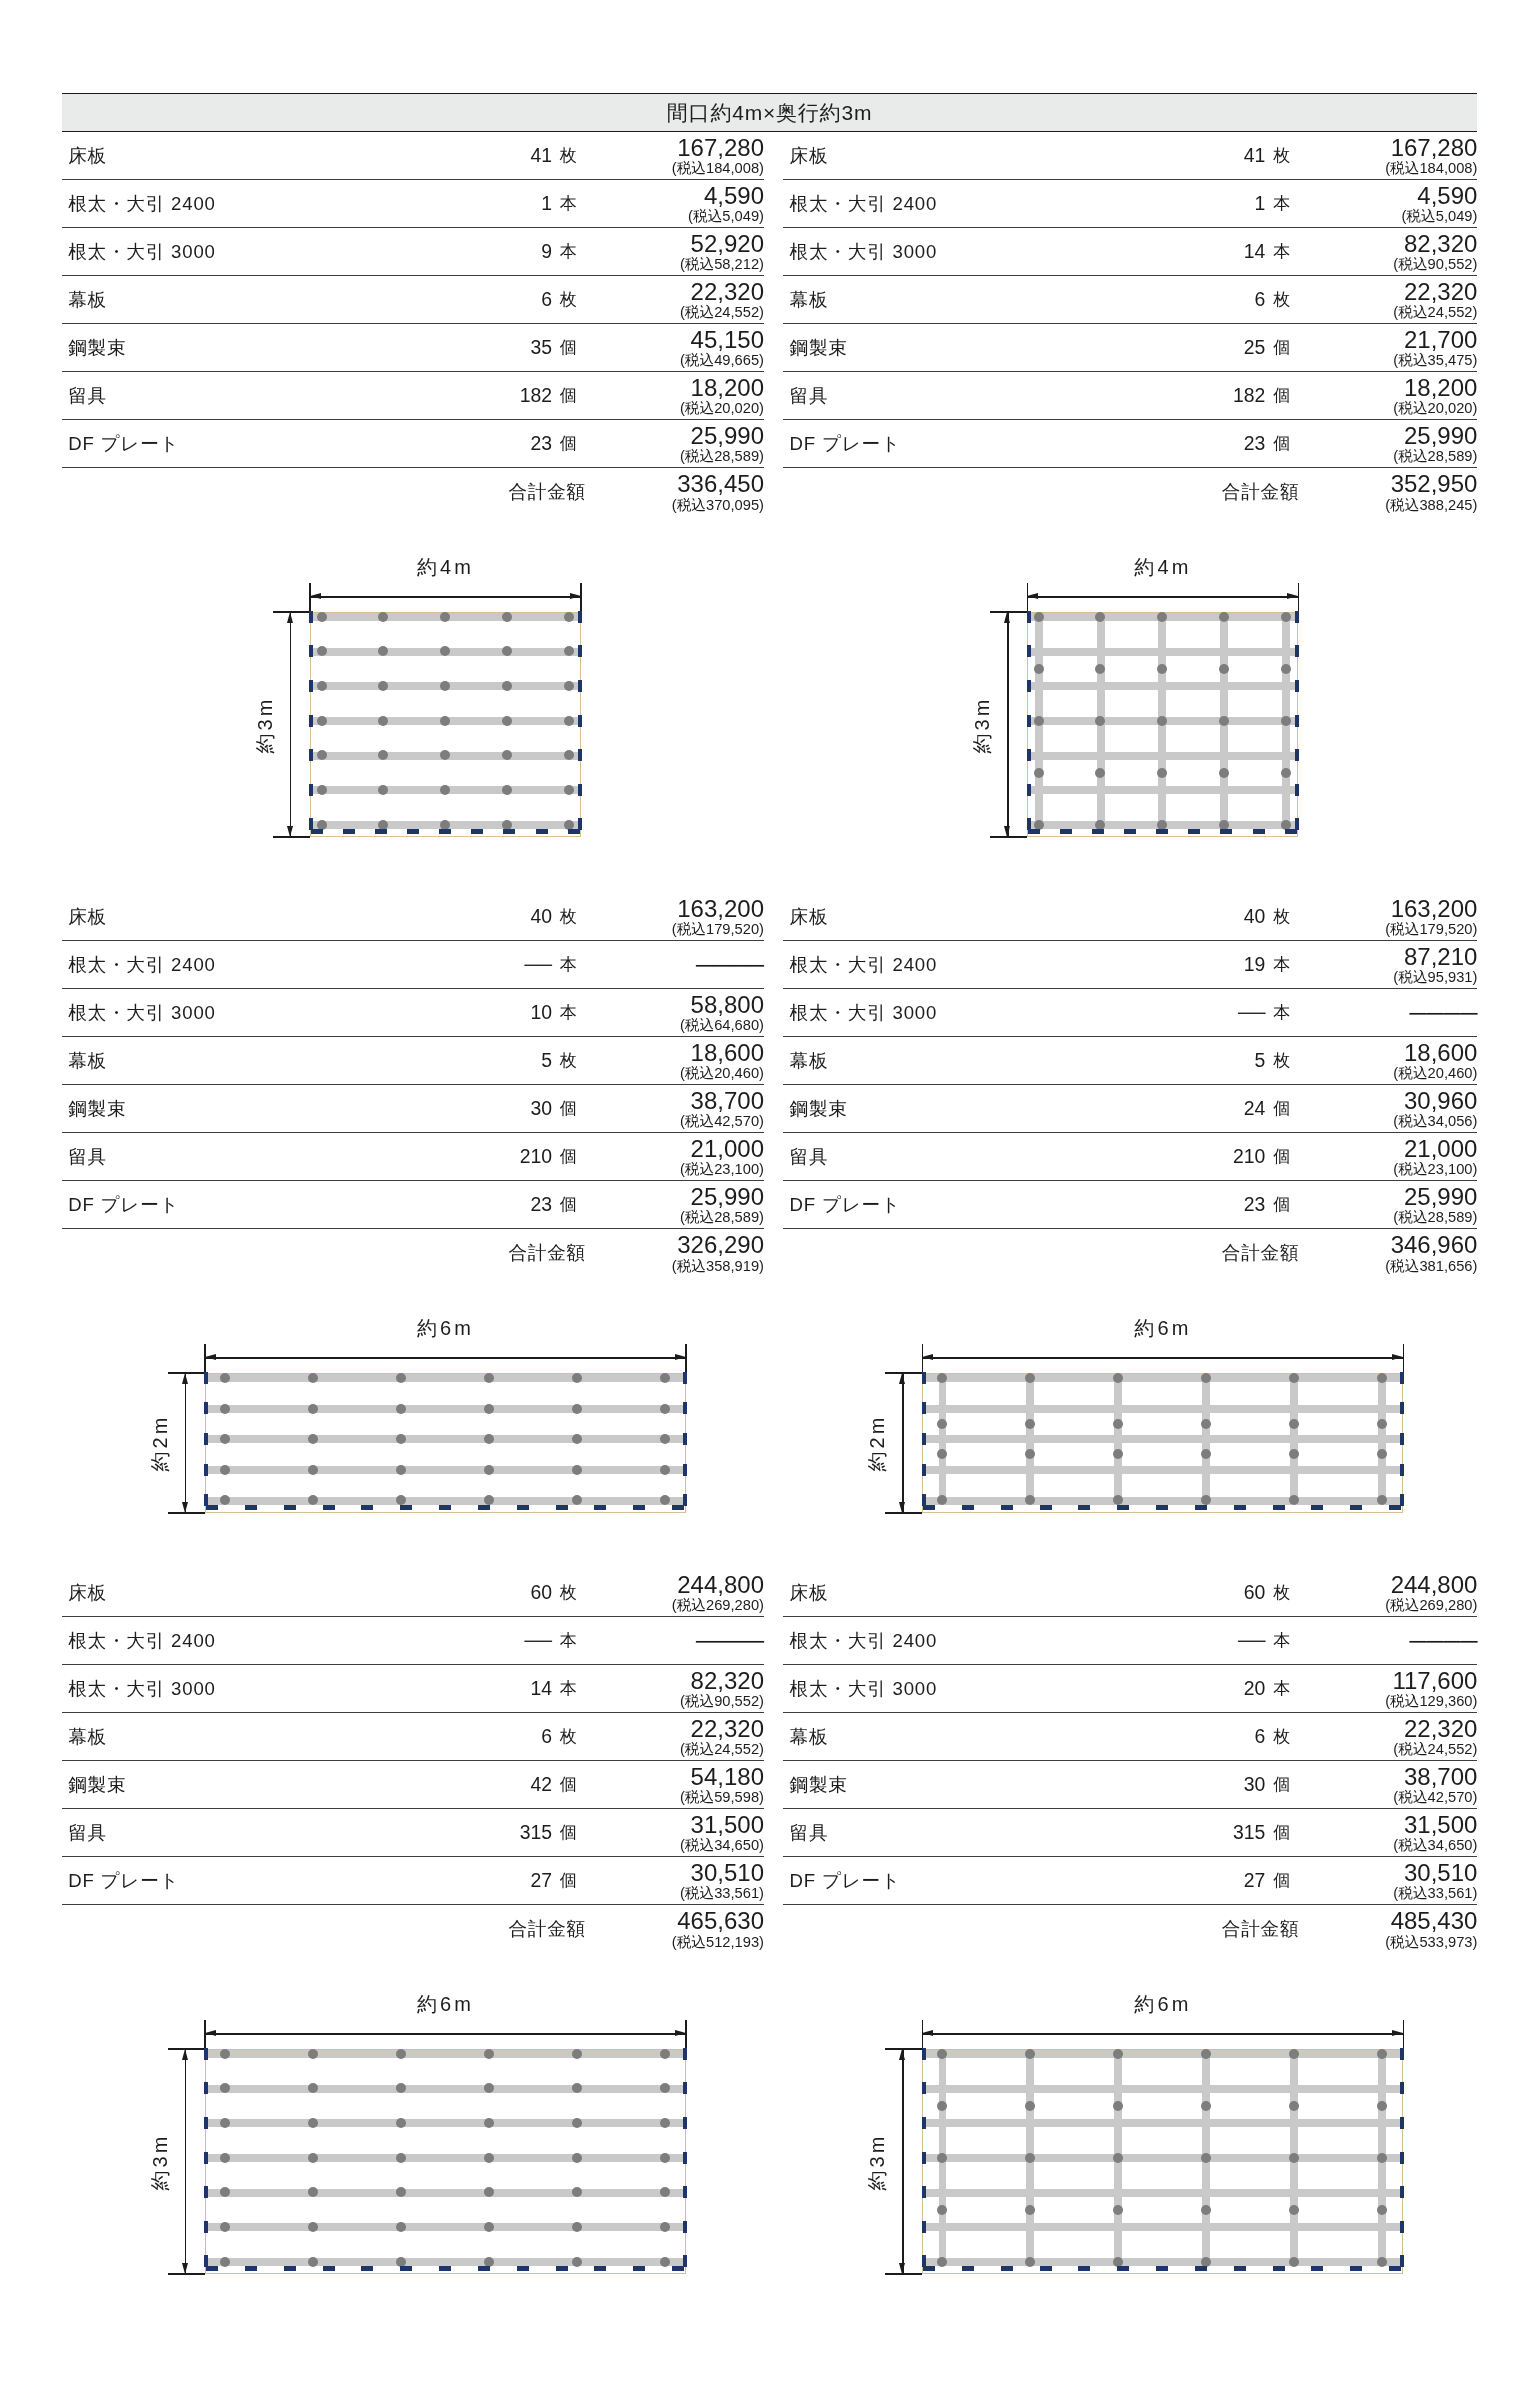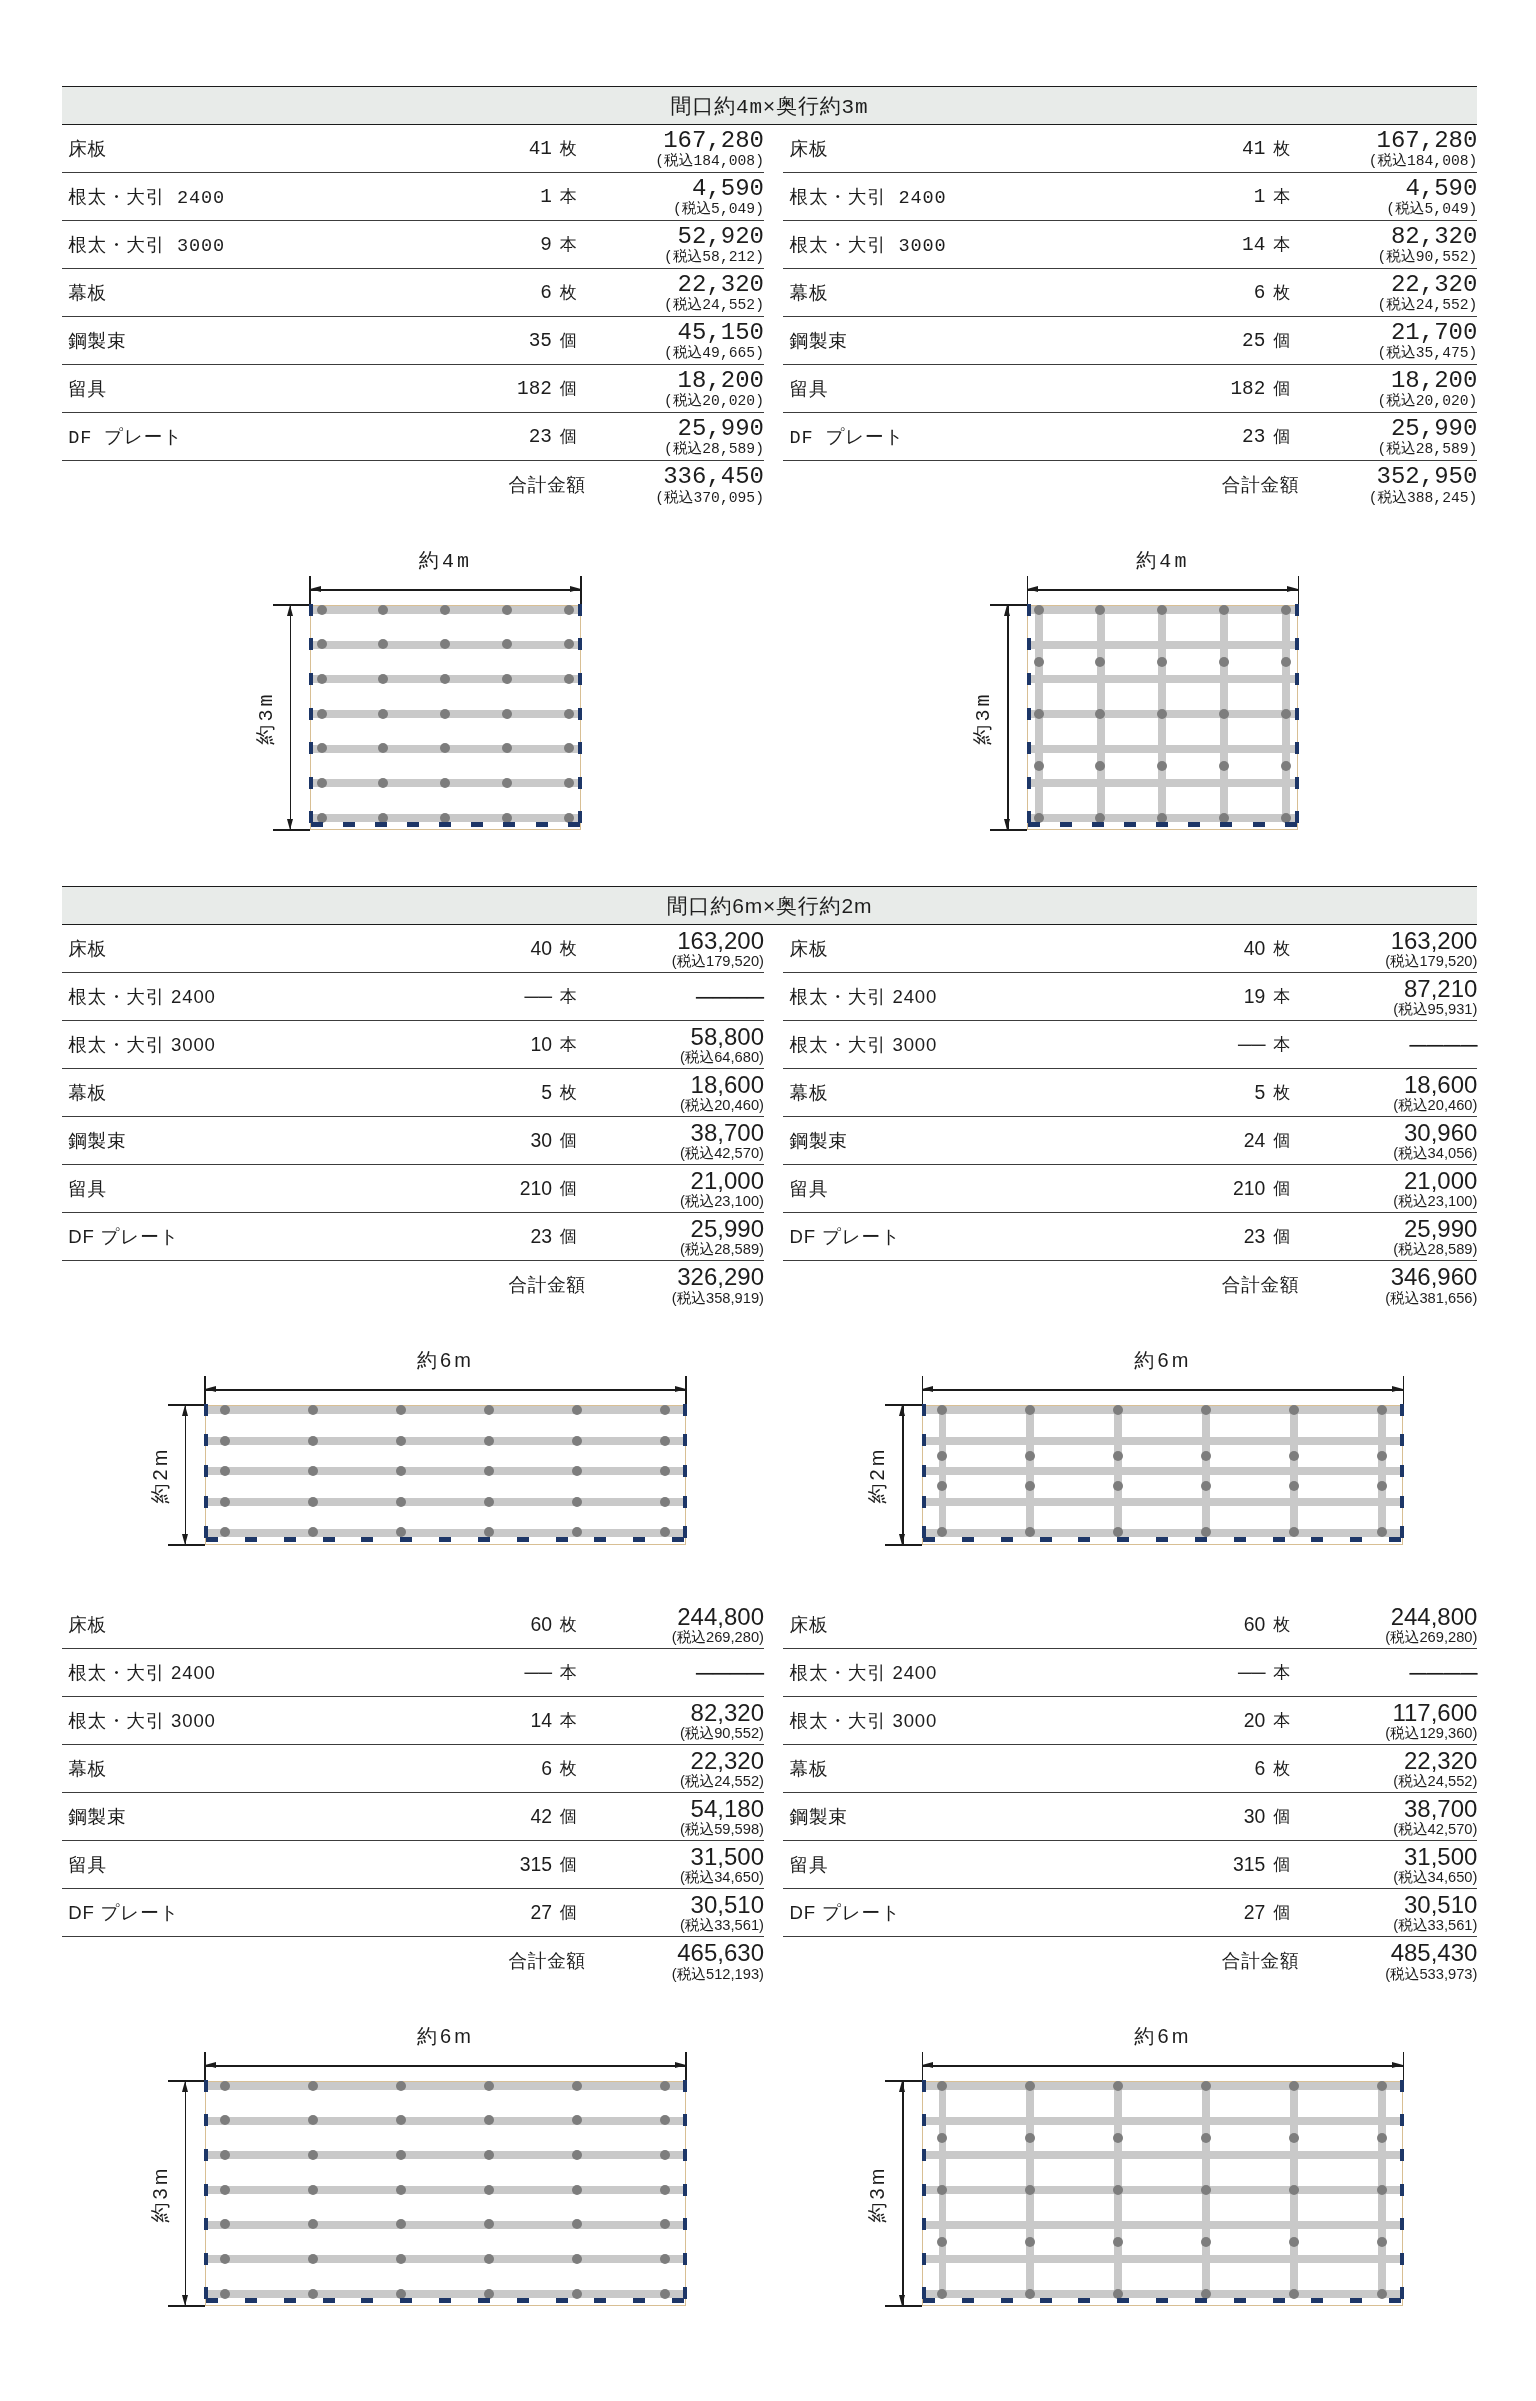--- a/index.html
+++ b/index.html
@@ -76,21 +76,21 @@
   .etick { position:absolute; width:3.9px; height:12.4px; background:var(--clip-navy,#1d3667); }
   .bdash { position:absolute; height:4.7px; width:11.6px; bottom:2.3px; background:var(--clip-navy,#1d3667); }
 </style>
 </head>
 <body>
 
 <div class="content">
 
 
   <div id="sections">
-      <section class="section" style="margin-top: 20px; font-family: Liberation Mono, monospace;">
+      <section class="section" style="margin-top: 27px;">
     <div class="band">
       <span class="band-label">間口約4m×奥行約3m</span>
     </div>
     <div class="cols tables">
       <div class="table single">
             <div class="row">
     <div class="cell label">床板</div>
     <div class="cell qty">41</div>
     <div class="cell unit">枚</div>
     <div class="cell price">
@@ -395,23 +395,20 @@
                 <div class="bdash" style="left: 160px;"></div>
                 <div class="bdash" style="left: 192px;"></div>
                 <div class="bdash" style="left: 225px;"></div>
                 <div class="bdash" style="left: 257px;"></div>
               </div>
             </div>
           </div>
     </div>
   </section>
       <section class="section" style="margin-top: 56px;">
-    <div class="band">
-      <span class="band-label">間口約6m×奥行約2m</span>
-    </div>
     <div class="cols tables">
       <div class="table single">
             <div class="row">
     <div class="cell label">床板</div>
     <div class="cell qty">40</div>
     <div class="cell unit">枚</div>
     <div class="cell price">
       <div class="price-main">163,200</div>
       <div class="price-tax">(税込179,520)</div>
     </div>

